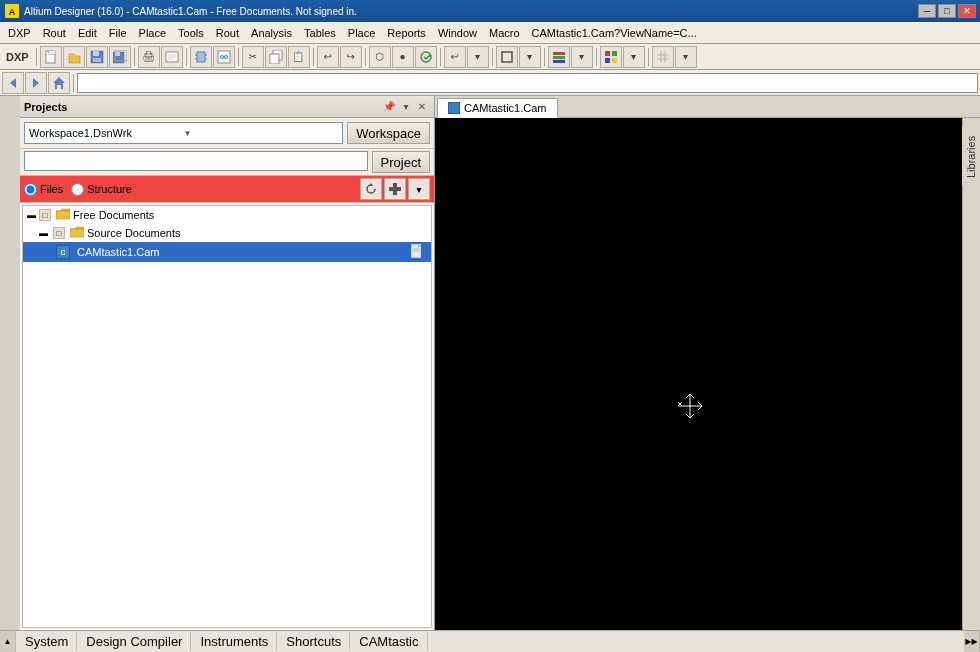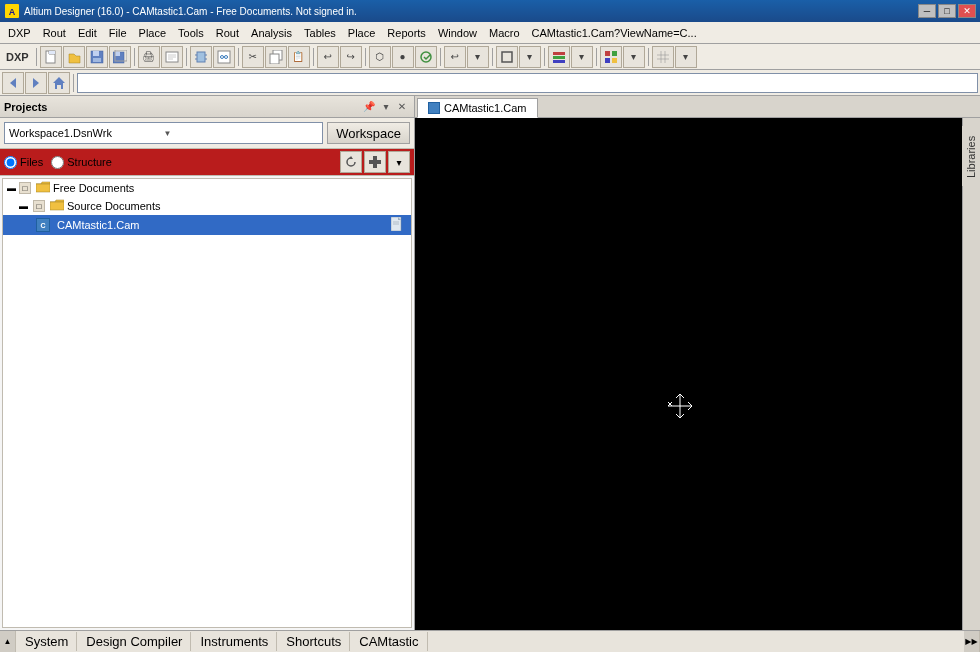--- a/index.html
+++ b/index.html
@@ -95,20 +95,21 @@
       width: 1px;
       height: 18px;
       background: #a0a0a0;
       margin: 0 2px;
     }
 
     
     #main-layout {
       display: flex;
       height: calc(652px - 22px - 22px - 26px - 26px - 22px);
+      padding-left: 20px;
       
     }
 
     
     #left-panel {
       width: 415px;
       background: #f5f5f5;
       border-right: 1px solid #a0a0a0;
       display: flex;
       flex-direction: column;
@@ -165,21 +166,21 @@
       background: linear-gradient(to bottom, #f0ece4, #d8d4cc);
       border: 1px solid #a0a0a0;
       font-size: 13px;
       cursor: pointer;
       display: flex;
       align-items: center;
     }
 
     #panel-tabs {
       padding: 2px 4px;
-      background: #b91c1c;
+      background: #ef4444;
       border-bottom: 1px solid #c0bbb0;
       display: flex;
       align-items: center;
       gap: 8px;
     }
     .radio-label {
       display: flex;
       align-items: center;
       gap: 3px;
       cursor: pointer;
@@ -510,20 +511,24 @@
     </div>
 
     <div id="panel-controls">
       <div class="workspace-dropdown">
         <span>Workspace1.DsnWrk</span>
         <span class="arrow">▼</span>
       </div>
       <div class="btn-workspace">Workspace</div>
     </div>
 
+    <div style="padding:2px 4px; background:#f0ece4; border-bottom:1px solid #c0bbb0; display:flex; gap:4px;">
+      <input type="text" style="flex: 1 1 0%; height: 20px; border: 1px solid rgb(128, 144, 168); font-size: 11px; padding: 0px 2px;" placeholder="">
+      <div class="btn-workspace">Project</div>
+    </div>
 
     <div id="panel-tabs">
       <label class="radio-label">
         <input type="radio" name="view" checked="" style="">
         <span>Files</span>
       </label>
       <label class="radio-label">
         <input type="radio" name="view" style="">
         <span>Structure</span>
       </label>

